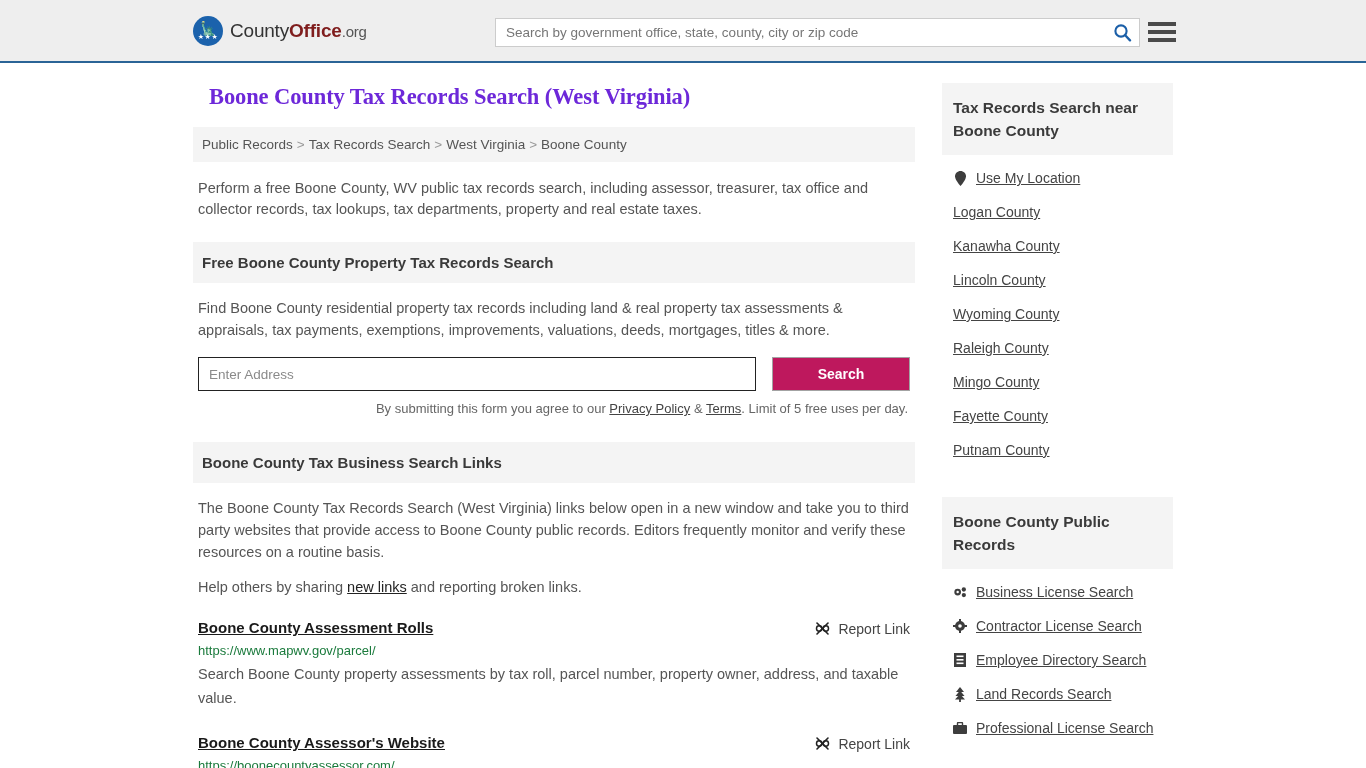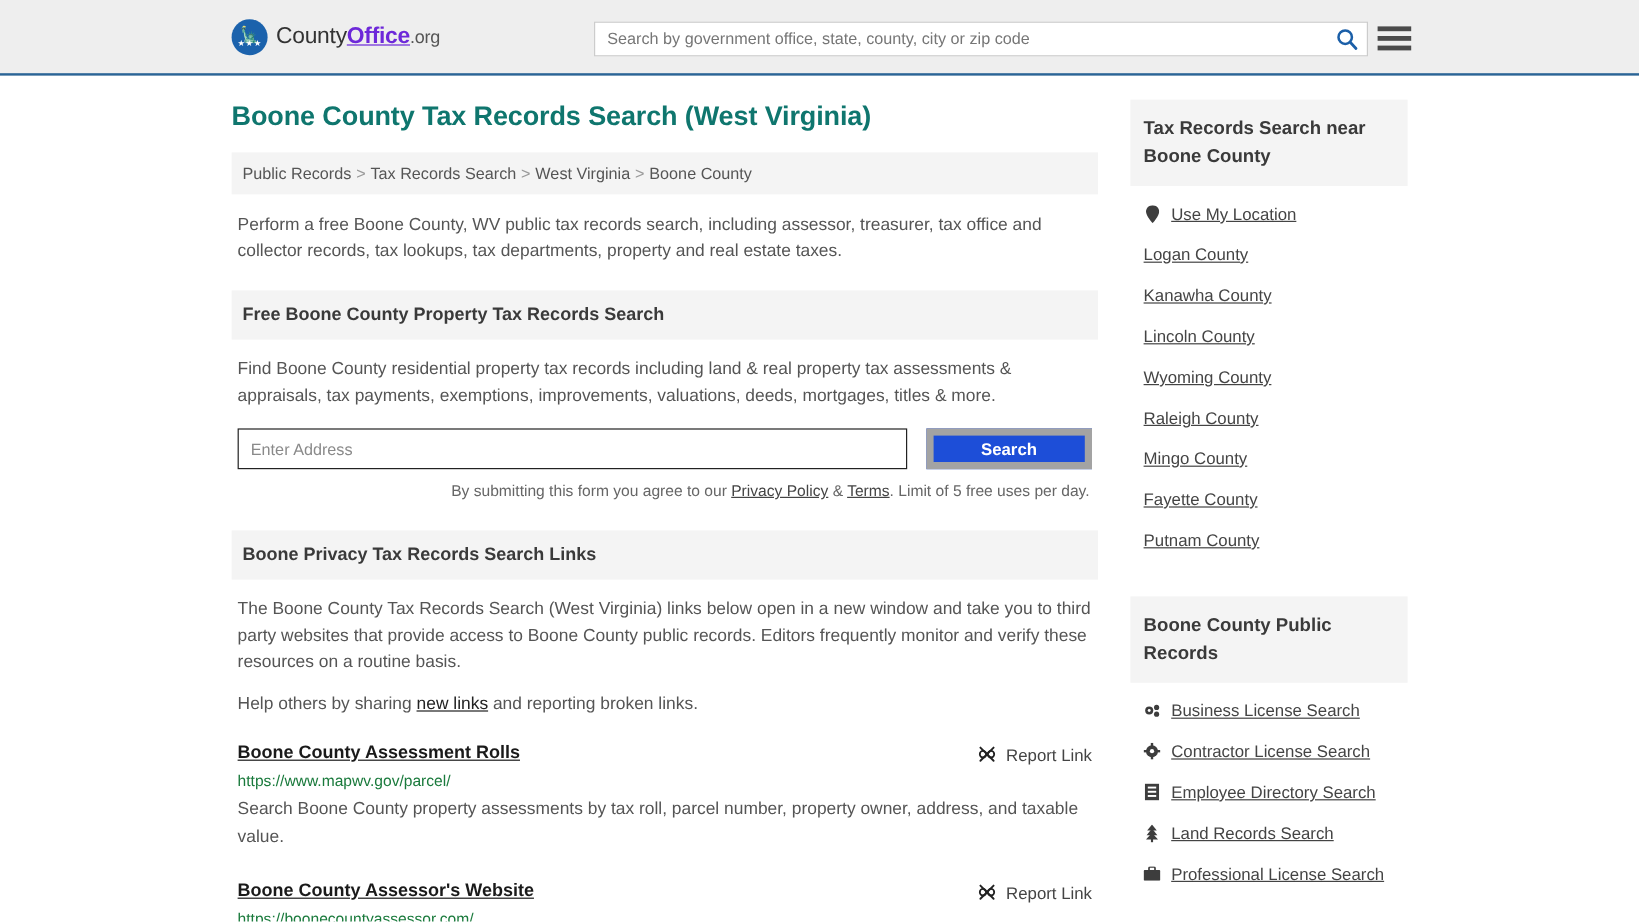--- a/index.html
+++ b/index.html
@@ -49,21 +49,21 @@
     font-size: 7px;
     line-height: 7px;
     letter-spacing: 0.5px;
   }
   .logo-text {
     font-size: 19px;
     color: #333333;
     letter-spacing: -0.2px;
     white-space: nowrap;
   }
-  .logo-text .b-office { color: #6d28d9; font-weight: bold; text-decoration: underline; }
+  .logo-text .b-office { color: #7f1d1d; font-weight: bold; }
   .logo-text .b-county { color: #333333; }
   .logo-text .b-org { color: #555555; font-size: 15px; }
 
   .header-search {
     position: absolute;
     left: 495px;
     top: 18px;
     width: 645px;
     height: 29px;
     background: #ffffff;
@@ -119,24 +119,25 @@
     width: 980px;
     display: flex;
     gap: 27px;
   }
   .main-col { width: 722px; }
   .side-col { width: 232px; }
 
   h1.page-title {
     font-size: 22.5px;
     line-height: 28px;
-    color: #0f766e;
-    margin: 0 0 16px 0;
+    color: #6d28d9;
+    margin: 0 0 16px 16px;
     font-weight: bold;
     letter-spacing: -0.1px;
+    font-family: Liberation Serif, serif;
   }
 
   .breadcrumb {
     background: #f4f4f4;
     padding: 10px 9px;
     font-size: 13.5px;
     color: #777777;
     margin-bottom: 16px;
   }
   .breadcrumb a {
@@ -186,22 +187,22 @@
     font-size: 13.5px;
     font-family: "Liberation Sans", sans-serif;
     color: #333333;
     background: #ffffff;
   }
   .addr-input::placeholder { color: #8a8a8a; }
   .addr-submit {
     width: 142px;
     height: 34px;
     margin-left: 5px;
-    background: #1d4ed8;
-    border: 6px solid #a3a3a3;
+    background: #be185d;
+    border: 1px solid #a3a3a3;
     color: #ffffff;
     font-size: 14px;
     font-weight: bold;
     font-family: "Liberation Sans", sans-serif;
     cursor: pointer;
   }
   .form-note {
     text-align: right;
     font-size: 13px;
     color: #666666;
@@ -352,21 +353,21 @@
           <input class="addr-input" type="text" placeholder="Enter Address" style="">
           <button class="addr-submit">Search</button>
         </div>
 
         <div class="form-note">
           <span>By submitting this form you agree to our </span><a>Privacy Policy</a><span> &amp; </span><a>Terms</a><span>. Limit of 5 free uses per day.</span>
         </div>
       </div>
 
       <div class="links-block">
-        <div class="panel-head">Boone Privacy Tax Records Search Links</div>
+        <div class="panel-head">Boone County Tax Business Search Links</div>
         <div class="panel-body">
           <p>The Boone County Tax Records Search (West Virginia) links below open in a new window and take you to third party websites that provide access to Boone County public records. Editors frequently monitor and verify these resources on a routine basis.</p>
         </div>
         <div class="helper-line">
           <span>Help others by sharing </span><a>new links</a><span> and reporting broken links.</span>
         </div>
 
         <div class="link-item">
           <div class="link-row">
             <a class="link-title">Boone County Assessment Rolls</a>

